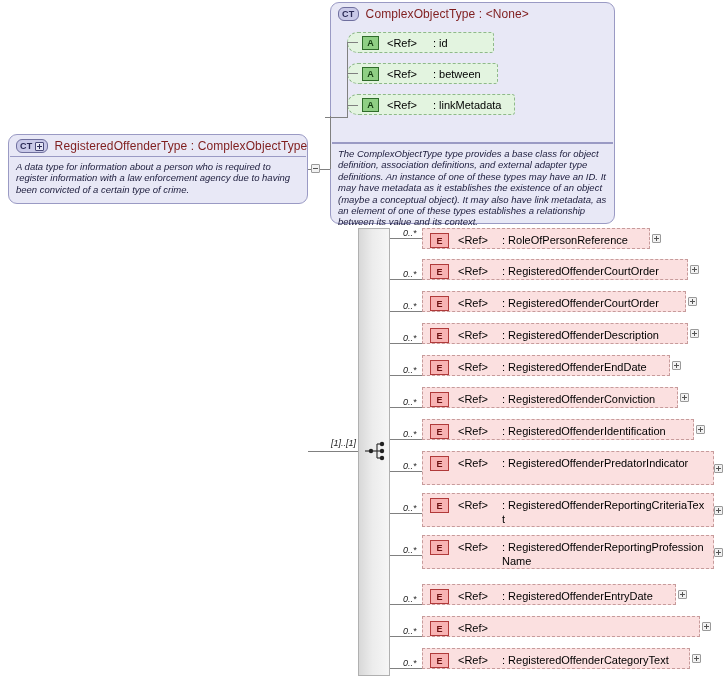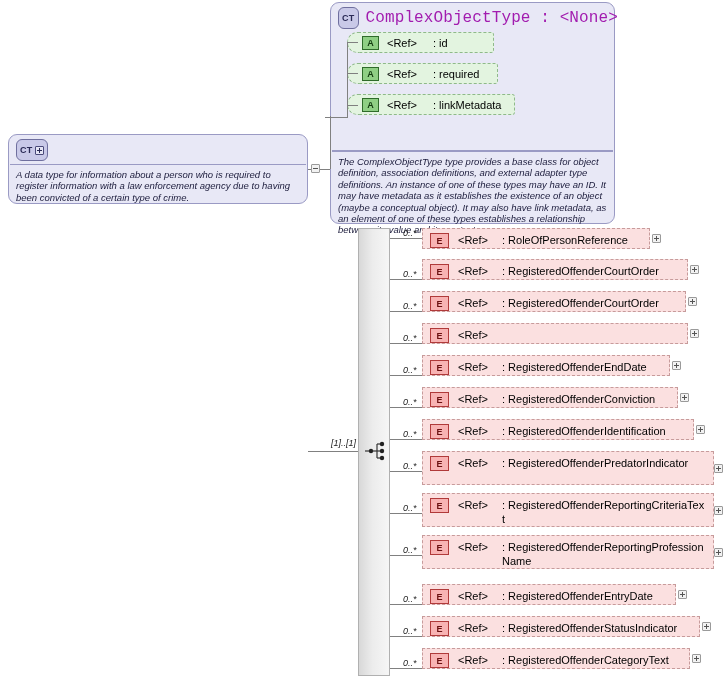--- a/index.html
+++ b/index.html
@@ -22,37 +22,36 @@
     border: 1px solid #9a9ac4;
     border-radius: 9px;
   }
   .typebox-header {
     display: flex;
     align-items: center;
     gap: 7px;
     padding: 4px 7px 3px 7px;
   }
   .typebox-title {
-    font-size: 16px;
-    color: #a21caf;
+    font-size: 12px;
+    color: #7f1d1d;
     white-space: nowrap;
     letter-spacing: .1px;
-    font-family: Liberation Mono, monospace;
   }
 
   
   .badge-ct {
     display: inline-flex;
     align-items: center;
     gap: 2px;
     background: #c9c9e8;
     border: 1px solid #6f6f9e;
     border-radius: 6px;
     padding: 0px 3px;
-    height: 22px;
+    height: 14px;
   }
   .badge-ct .ct-text {
     font-size: 9px;
     font-weight: bold;
     color: #2a2a55;
     line-height: 13px;
     letter-spacing: .3px;
   }
   .plusbox {
     width: 9px; height: 9px;
@@ -231,21 +230,21 @@
       <span class="cap"></span>
       <span class="badge-a">A</span>
       <span class="attr-ref">&lt;Ref&gt;</span>
       <span class="attr-name">: id</span>
     </div>
 
     <div class="attr-row" style="left:27px; top:60px; width:140px;">
       <span class="cap"></span>
       <span class="badge-a">A</span>
       <span class="attr-ref">&lt;Ref&gt;</span>
-      <span class="attr-name">: required</span>
+      <span class="attr-name">: between</span>
     </div>
 
     <div class="attr-row" style="left:27px; top:91px; width:157px;">
       <span class="cap"></span>
       <span class="badge-a">A</span>
       <span class="attr-ref">&lt;Ref&gt;</span>
       <span class="attr-name">: linkMetadata</span>
     </div>
 
     <div class="line-v" style="left:16px; top:39px; height:64px;"></div>
@@ -259,20 +258,21 @@
     <div class="doc-sep"></div>
     <div class="doc-text">The ComplexObjectType type provides a base class for object definition, association definitions, and external adapter type definitions. An instance of one of these types may have an ID. It may have metadata as it establishes the existence of an object (maybe a conceptual object). It may also have link metadata, as an element of one of these types establishes a relationship between its value and its context.</div>
   </div>
 
   <div class="typebox" style="left:8px; top:134px; width:300px; height:70px;">
     <div class="typebox-header">
       <span class="badge-ct">
         <span class="ct-text">CT</span>
         <span class="plusbox"></span>
       </span>
+      <span class="typebox-title">RegisteredOffenderType : ComplexObjectType</span>
     </div>
     <div class="doc-sep"></div>
     <div class="doc-text">A data type for information about a person who is required to register information with a law enforcement agency due to having been convicted of a certain type of crime.</div>
   </div>
 
   <div class="expand minus" style="left:311px; top:164px;"></div>
   <div class="line-h" style="left:308px; top:169px; width:3px;"></div>
   <div class="line-h" style="left:320px; top:169px; width:10px;"></div>
   <div class="line-v" style="left:330px; top:116px; height:53px;"></div>
 
@@ -320,20 +320,21 @@
     <span class="elem-ref">&lt;Ref&gt;</span>
     <span class="elem-name">: RegisteredOffenderCourtOrder</span>
   </div>
   <div class="expand" style="left:688px; top:297px;"></div>
 
   <div class="line-h" style="left:390px; top:343px; width:32px;"></div>
   <span class="card" style="left:403px; top:333px;">0..*</span>
   <div class="elem-row" style="left:422px; top:323px; width:266px; height:21px;">
     <span class="badge-e">E</span>
     <span class="elem-ref">&lt;Ref&gt;</span>
+    <span class="elem-name">: RegisteredOffenderDescription</span>
   </div>
   <div class="expand" style="left:690px; top:329px;"></div>
 
   <div class="line-h" style="left:390px; top:375px; width:32px;"></div>
   <span class="card" style="left:403px; top:365px;">0..*</span>
   <div class="elem-row" style="left:422px; top:355px; width:248px; height:21px;">
     <span class="badge-e">E</span>
     <span class="elem-ref">&lt;Ref&gt;</span>
     <span class="elem-name">: RegisteredOffenderEndDate</span>
   </div>
@@ -391,21 +392,20 @@
     <span class="elem-ref">&lt;Ref&gt;</span>
     <span class="elem-name">: RegisteredOffenderEntryDate</span>
   </div>
   <div class="expand" style="left:678px; top:590px;"></div>
 
   <div class="line-h" style="left:390px; top:636px; width:32px;"></div>
   <span class="card" style="left:403px; top:626px;">0..*</span>
   <div class="elem-row" style="left:422px; top:616px; width:278px; height:21px;">
     <span class="badge-e">E</span>
     <span class="elem-ref">&lt;Ref&gt;</span>
-    <span class="elem-name">: RegisteredOffenderStatusIndicator</span>
   </div>
   <div class="expand" style="left:702px; top:622px;"></div>
 
   <div class="line-h" style="left:390px; top:668px; width:32px;"></div>
   <span class="card" style="left:403px; top:658px;">0..*</span>
   <div class="elem-row" style="left:422px; top:648px; width:268px; height:21px;">
     <span class="badge-e">E</span>
     <span class="elem-ref">&lt;Ref&gt;</span>
     <span class="elem-name">: RegisteredOffenderCategoryText</span>
   </div>

